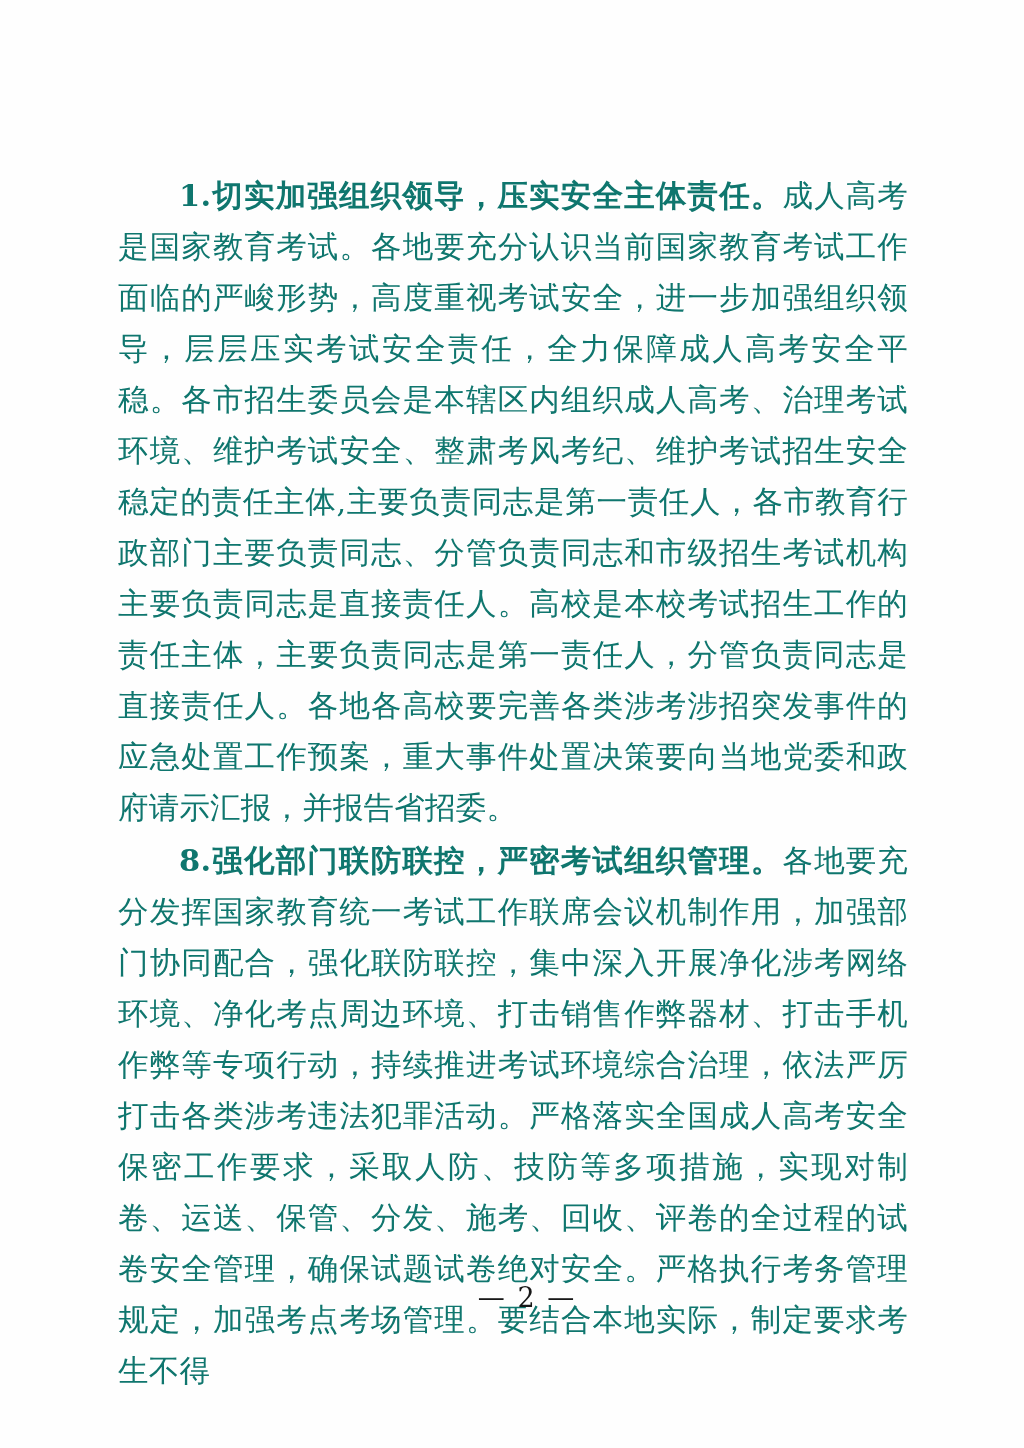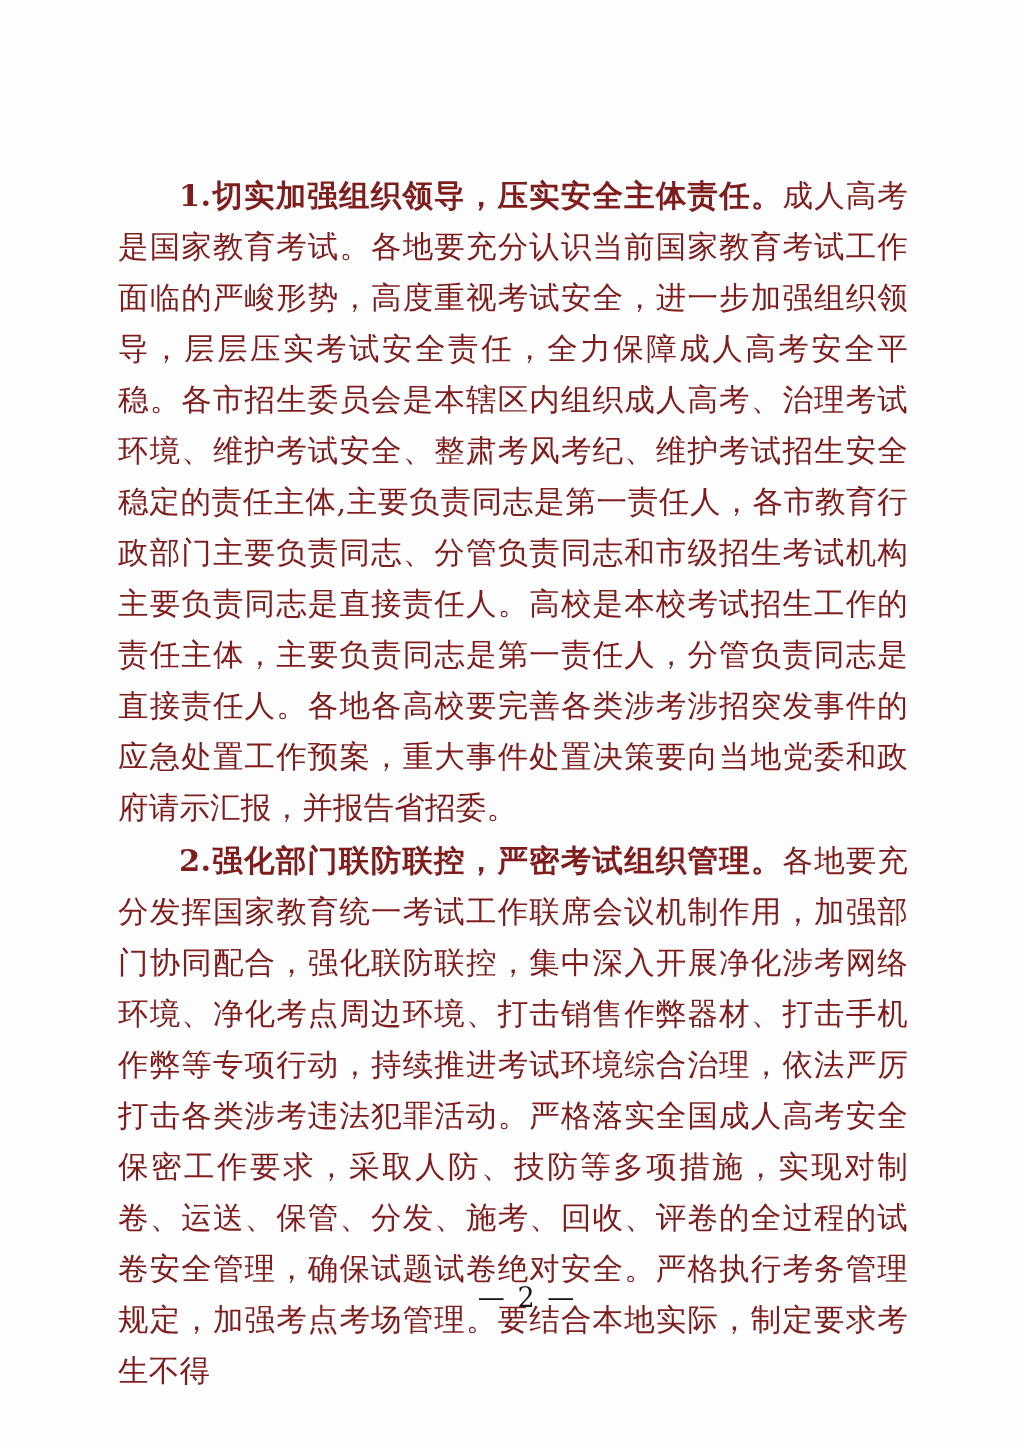--- a/index.html
+++ b/index.html
@@ -30,21 +30,21 @@
     width: 790px;
   }
   .para {
     font-size: 30.5px;
     line-height: 51px;
     text-align: justify;
     text-justify: inter-ideograph;
     text-indent: 61px;
     margin: 0 0 0 0;
     letter-spacing: 0.2px;
-    color: #7f1d1d;
+    color: #0f766e;
   }
   .para + .para {
     margin-top: 2px;
   }
   .lead {
     font-weight: bold;
     letter-spacing: 0.3px;
   }
   .footer {
     position: absolute;
@@ -61,19 +61,19 @@
 </style>
 </head>
 <body>
 
 <div class="page">
 
   <div class="content">
 
     <p class="para"><span class="lead">1.切实加强组织领导，压实安全主体责任。</span><span>成人高考是国家教育考试。各地要充分认识当前国家教育考试工作面临的严峻形势，高度重视考试安全，进一步加强组织领导，层层压实考试安全责任，全力保障成人高考安全平稳。各市招生委员会是本辖区内组织成人高考、治理考试环境、维护考试安全、整肃考风考纪、维护考试招生安全稳定的责任主体,主要负责同志是第一责任人，各市教育行政部门主要负责同志、分管负责同志和市级招生考试机构主要负责同志是直接责任人。高校是本校考试招生工作的责任主体，主要负责同志是第一责任人，分管负责同志是直接责任人。各地各高校要完善各类涉考涉招突发事件的应急处置工作预案，重大事件处置决策要向当地党委和政府请示汇报，并报告省招委。</span></p>
 
-    <p class="para"><span class="lead">2.强化部门联防联控，严密考试组织管理。</span><span>各地要充分发挥国家教育统一考试工作联席会议机制作用，加强部门协同配合，强化联防联控，集中深入开展净化涉考网络环境、净化考点周边环境、打击销售作弊器材、打击手机作弊等专项行动，持续推进考试环境综合治理，依法严厉打击各类涉考违法犯罪活动。严格落实全国成人高考安全保密工作要求，采取人防、技防等多项措施，实现对制卷、运送、保管、分发、施考、回收、评卷的全过程的试卷安全管理，确保试题试卷绝对安全。严格执行考务管理规定，加强考点考场管理。要结合本地实际，制定要求考生不得</span></p>
+    <p class="para"><span class="lead">8.强化部门联防联控，严密考试组织管理。</span><span>各地要充分发挥国家教育统一考试工作联席会议机制作用，加强部门协同配合，强化联防联控，集中深入开展净化涉考网络环境、净化考点周边环境、打击销售作弊器材、打击手机作弊等专项行动，持续推进考试环境综合治理，依法严厉打击各类涉考违法犯罪活动。严格落实全国成人高考安全保密工作要求，采取人防、技防等多项措施，实现对制卷、运送、保管、分发、施考、回收、评卷的全过程的试卷安全管理，确保试题试卷绝对安全。严格执行考务管理规定，加强考点考场管理。要结合本地实际，制定要求考生不得</span></p>
 
   </div>
 
   <div class="footer">— 2 —</div>
 
 </div>
 
 </body></html>

